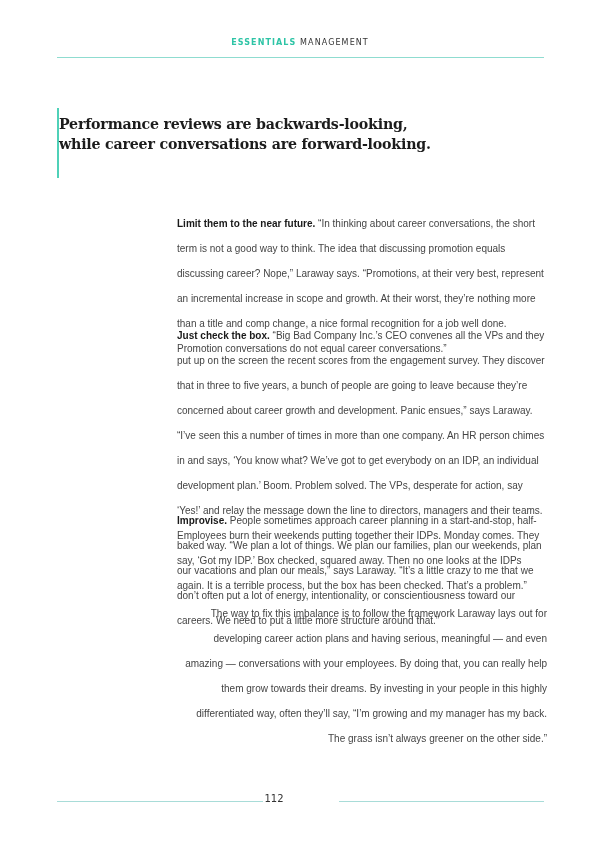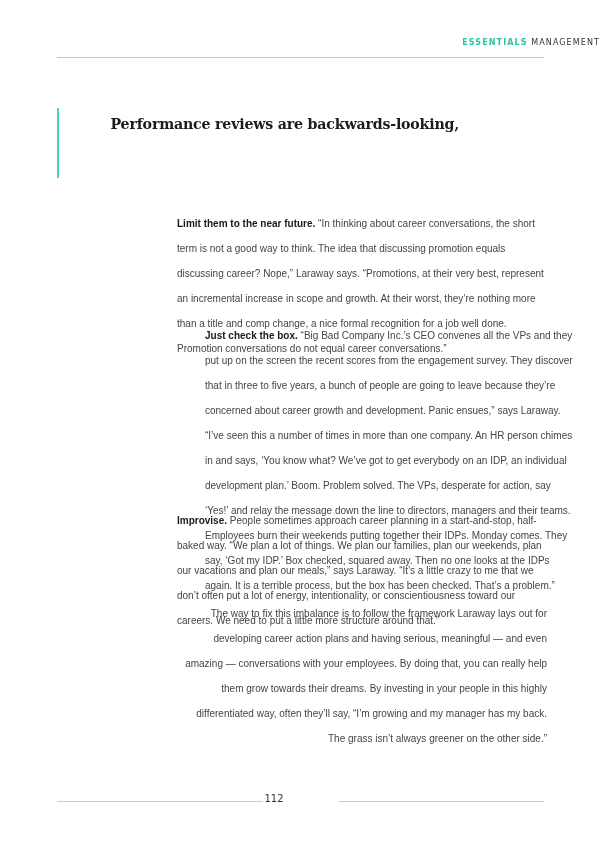--- a/index.html
+++ b/index.html
@@ -1,50 +1,50 @@
 <!DOCTYPE html>
 <html><head>
 <meta charset="utf-8">
 <style>
   html, body { margin:0; padding:0; background:#ffffff; }
   body { width:600px; height:848px; position:relative; overflow:hidden; font-family:"Liberation Sans", sans-serif; color:#3a3a3a; }
-  .header { position:absolute; top:38px; left:0; width:600px; text-align:right; font-size:8px; letter-spacing:1.1px; font-family:"DejaVu Sans", sans-serif; }
+  .header { position:absolute; top:38px; left:0; width:600px; text-align:center; font-size:8px; letter-spacing:1.1px; font-family:"DejaVu Sans", sans-serif; }
   .header .brand { color:#2ec4a6; font-weight:bold; }
   .header .section { color:#333; }
   .header-rule { position:absolute; top:57px; left:57px; width:487px; height:1px; background:#8fdcd0; }
 
   .pull-quote { position:absolute; top:108px; left:57px; width:400px; height:70px; border-left:2px solid #4fd1b8; }
-  .pull-quote p { margin:0; padding-left:19px; padding-top:6px; font-family:"DejaVu Serif", serif; font-weight:bold; font-size:14.2px; line-height:20px; color:#1c1c1c; letter-spacing:-0.2px;text-align:right; }
+  .pull-quote p { margin:0; padding-top:6px; font-family:"DejaVu Serif", serif; font-weight:bold; font-size:14.2px; line-height:20px; color:#1c1c1c; letter-spacing:-0.2px; }
 
   .body-col { position:absolute; left:177px; width:370px; font-size:10px; line-height:25px; color:#444; }
   .body-col p { margin:0; }
   .body-col .lead { font-weight:bold; color:#1a1a1a; }
   #p1 { top:211px; }
-  #p2 { top:323px;margin-left:28px; }
+  #p2 { top:323px; }
   #p3 { top:508px; }
   #p4 { top:601px;text-align:right; }
 
   .footer-rule { position:absolute; top:801px; height:1px; background:#a8dcd8; }
   .footer-rule.left { left:57px; width:206px; }
   .footer-rule.right { left:339px; width:205px; }
   .page-num { position:absolute; top:793px; left:0; width:548px; text-align:center; font-size:10px; color:#333; font-family:"DejaVu Sans", sans-serif; }
 </style>
 </head>
 <body>
 
 <div class="header">
   <span class="brand">ESSENTIALS</span>
   <span class="section">MANAGEMENT</span>
 </div>
 <div class="header-rule"></div>
 
 <div class="pull-quote">
   <p>
     <span>Performance reviews are backwards-looking,</span><br>
-    <br>
+    <span>while career conversations are forward-looking.</span><br>
   </p>
 </div>
 
 <div class="body-col" id="p1">
   <p><span class="lead">Limit them to the near future.</span><span> “In thinking about career conversations, the short term is not a good way to think. The idea that discussing promotion equals discussing career? Nope,” Laraway says. “Promotions, at their very best, represent an incremental increase in scope and growth. At their worst, they’re nothing more than a title and comp change, a nice formal recognition for a job well done. Promotion conversations do not equal career conversations.”</span></p>
 </div>
 
 <div class="body-col" id="p2">
   <p><span class="lead">Just check the box.</span><span> “Big Bad Company Inc.’s CEO convenes all the VPs and they put up on the screen the recent scores from the engagement survey. They discover that in three to five years, a bunch of people are going to leave because they’re concerned about career growth and development. Panic ensues,” says Laraway. “I’ve seen this a number of times in more than one company. An HR person chimes in and says, ‘You know what? We’ve got to get everybody on an IDP, an individual development plan.’ Boom. Problem solved. The VPs, desperate for action, say ‘Yes!’ and relay the message down the line to directors, managers and their teams. Employees burn their weekends putting together their IDPs. Monday comes. They say, ‘Got my IDP.’ Box checked, squared away. Then no one looks at the IDPs again. It is a terrible process, but the box has been checked. That’s a problem.”</span></p>
 </div>

